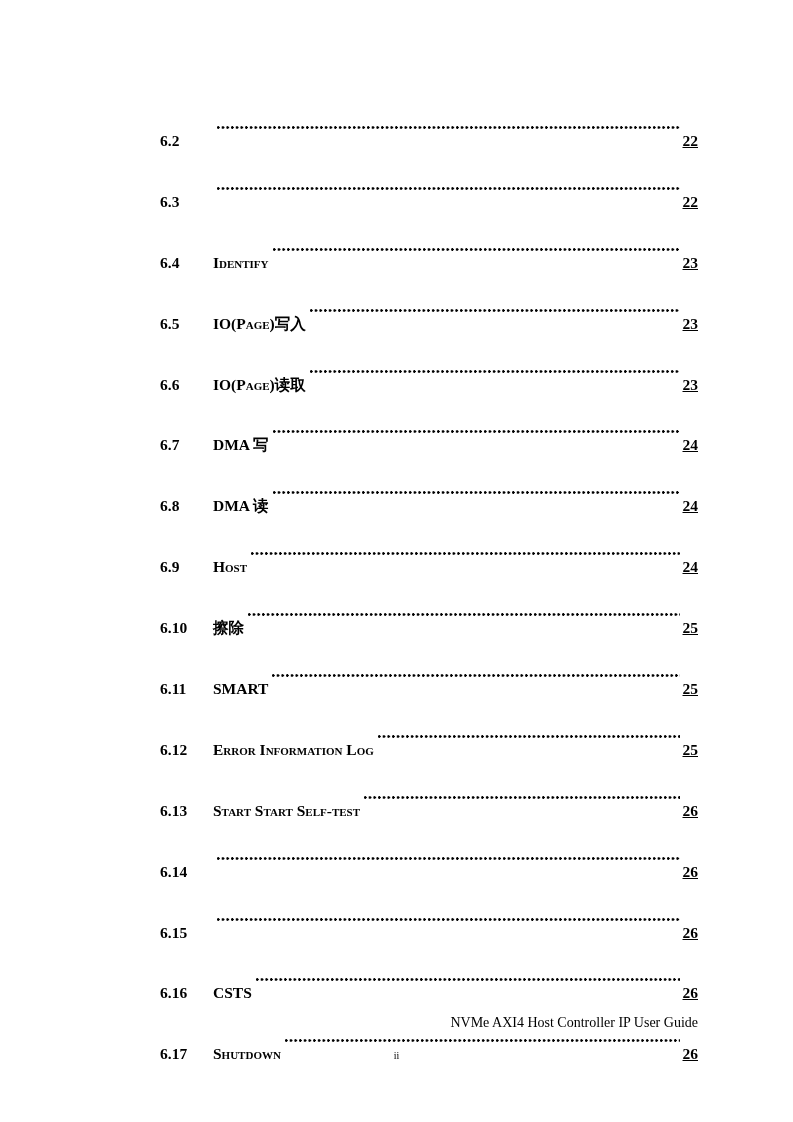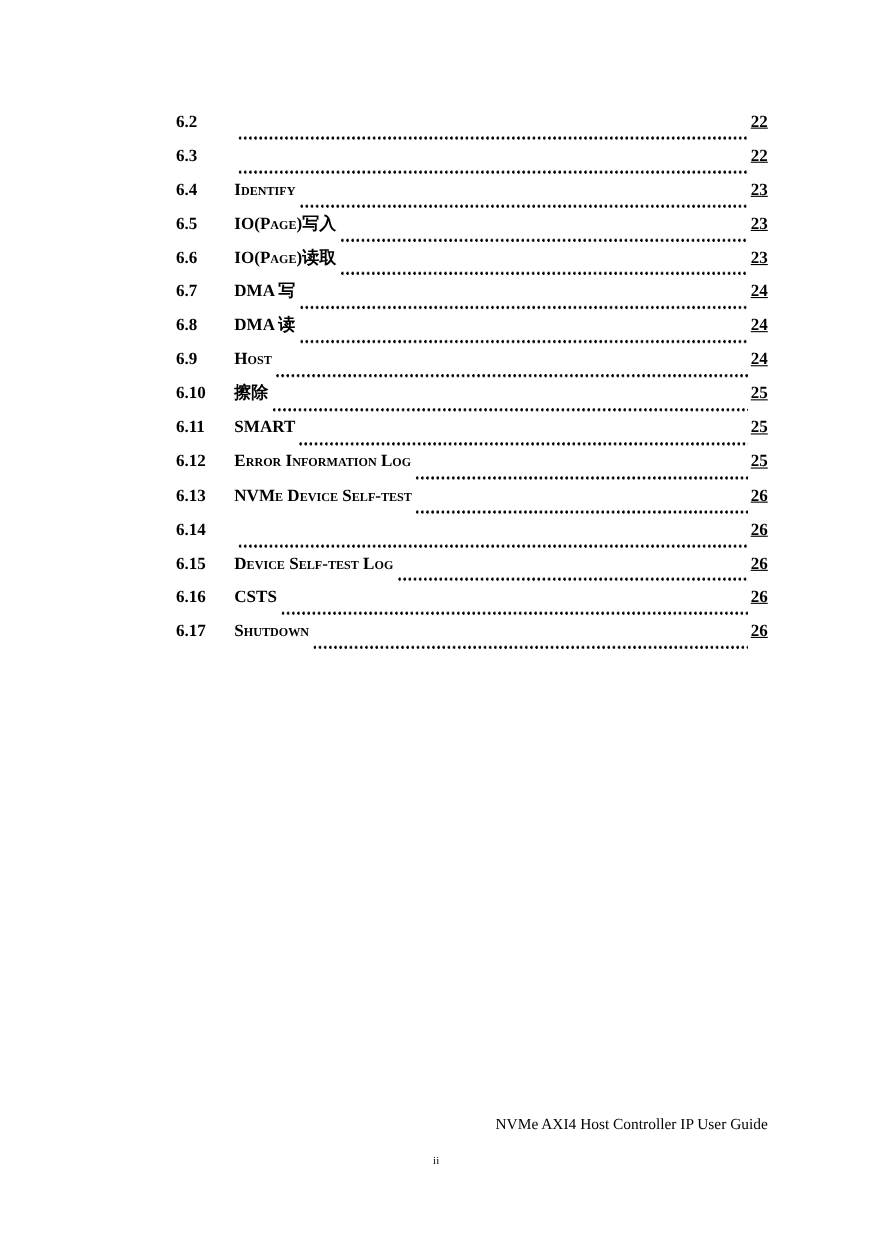--- a/index.html
+++ b/index.html
@@ -14,26 +14,27 @@
     overflow: hidden;
   }
   .toc {
     position: absolute;
     left: 160px;
     top: 96px;
     width: 538px;
   }
   .toc-row {
     display: flex;
-    align-items: flex-end;
+    align-items: flex-start;
     height: 30.9px;
     line-height: 30.9px;
     font-size: 15.5px;
     font-weight: bold;
     white-space: pre;
+    margin-top: 30px;
   }
   .toc-num {
     flex: none;
     width: 53px;
   }
   .toc-title {
     flex: none;
     font-variant: small-caps;
   }
   .toc-dots {
@@ -143,34 +144,33 @@
 
     <div class="toc-row">
       <span class="toc-num">6.12</span>
       <span class="toc-title">Error Information Log</span>
       <span class="toc-dots"></span>
       <span class="toc-page">25</span>
     </div>
 
     <div class="toc-row">
       <span class="toc-num">6.13</span>
-      <span class="toc-title">NVMe Device Self-test</span>
+      <span class="toc-title">Start Start Self-test</span>
       <span class="toc-dots"></span>
       <span class="toc-page">26</span>
     </div>
 
     <div class="toc-row">
       <span class="toc-num">6.14</span>
       <span class="toc-dots"></span>
       <span class="toc-page">26</span>
     </div>
 
     <div class="toc-row">
       <span class="toc-num">6.15</span>
-      <span class="toc-title">Device Self-test Log</span>
       <span class="toc-dots"></span>
       <span class="toc-page">26</span>
     </div>
 
     <div class="toc-row">
       <span class="toc-num">6.16</span>
       <span class="toc-title">CSTS</span>
       <span class="toc-dots"></span>
       <span class="toc-page">26</span>
     </div>

